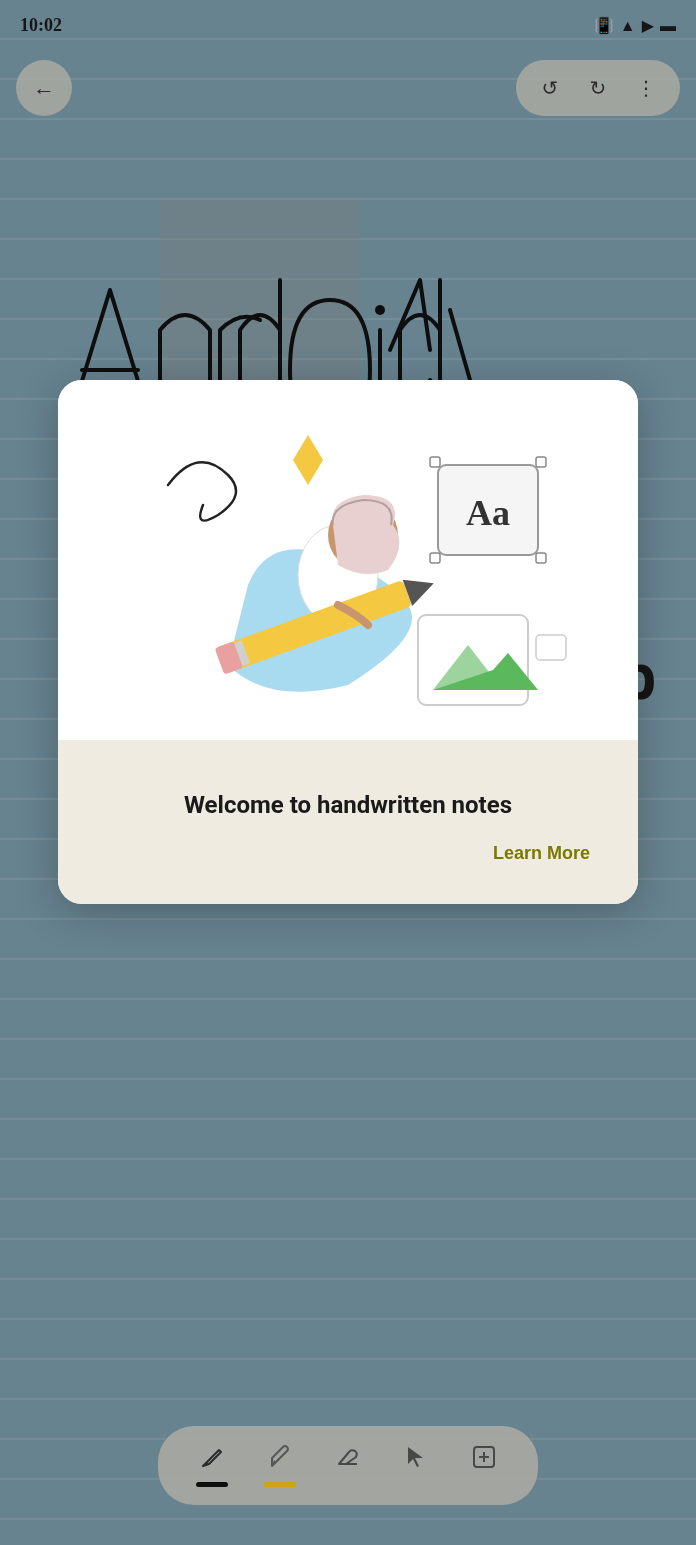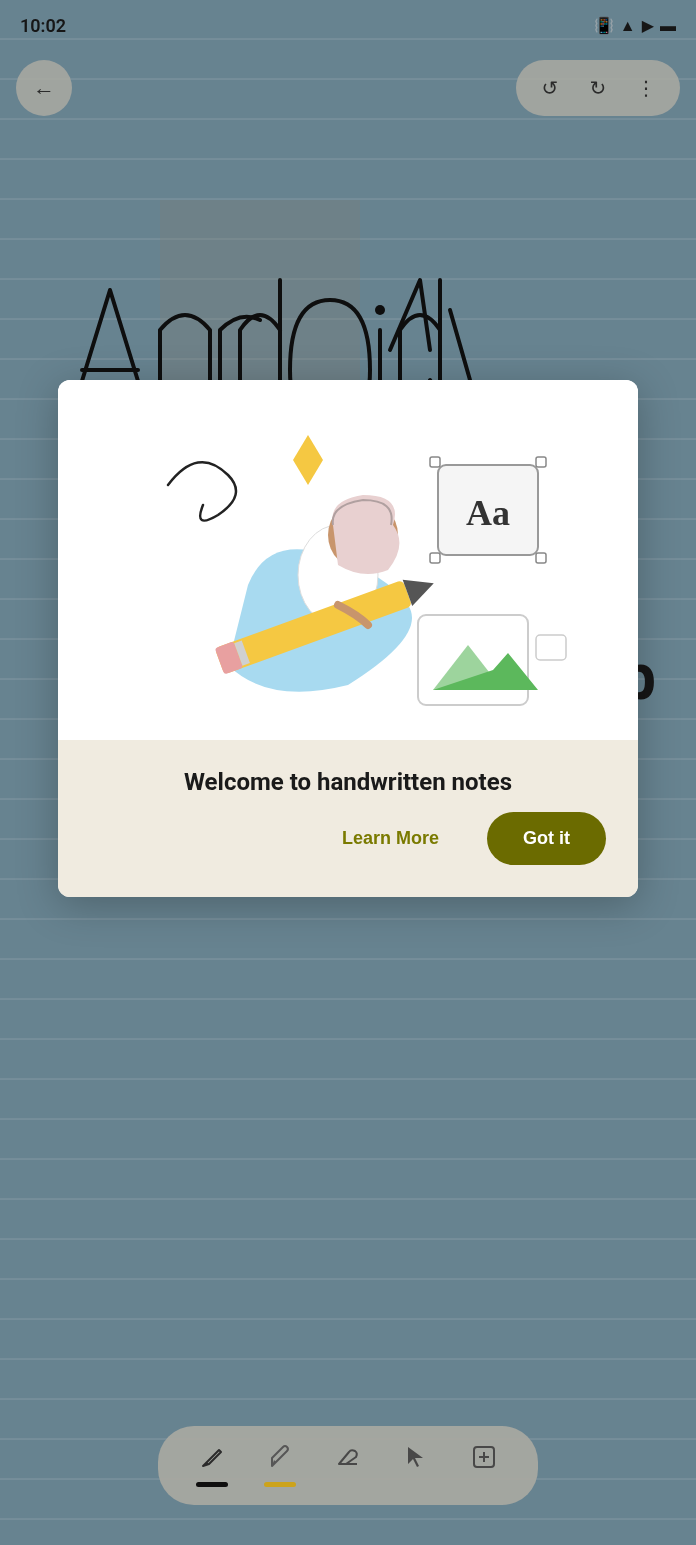--- a/index.html
+++ b/index.html
@@ -28,20 +28,21 @@
       display: flex;
       align-items: center;
       justify-content: space-between;
       padding: 0 20px;
       z-index: 10;
     }
     .status-time {
       font-size: 18px;
       font-weight: 600;
       color: #1a1a1a;
+      font-family: Liberation Serif, serif;
     }
     .status-icons {
       display: flex;
       align-items: center;
       gap: 6px;
     }
     .status-icon {
       color: #1a1a1a;
       font-size: 16px;
     }
@@ -116,21 +117,21 @@
       z-index: 20;
       display: flex;
       align-items: flex-start;
       justify-content: center;
       padding-top: 380px;
     }
 
     
     .modal {
       width: 580px;
-      border-radius: 12px;
+      border-radius: 24px;
       overflow: hidden;
       background: white;
       box-shadow: 0 8px 40px rgba(0,0,0,0.25);
     }
 
     .modal-illustration {
       background: white;
       padding: 20px 20px 10px;
       min-height: 360px;
       display: flex;
@@ -143,20 +144,21 @@
       background: #f0ebe0;
       padding: 28px 32px 32px;
     }
 
     .modal-title {
       font-size: 24px;
       font-weight: 700;
       color: #1a1a1a;
       text-align: center;
       margin-bottom: 16px;
+      margin-top: 23px;
     }
 
     .modal-description {
       font-size: 16px;
       color: #444;
       text-align: center;
       line-height: 1.6;
       margin-bottom: 28px;
     }
 
@@ -363,21 +365,20 @@
         <rect x="428" y="230" width="30" height="25" rx="4" fill="white" stroke="#ccc" stroke-width="1.5"></rect>
 
         <path d="M230,200 Q250,210 260,220" fill="none" stroke="#c8956c" stroke-width="8" stroke-linecap="round"></path>
       </svg>
     </div>
 
     <div class="modal-content">
       <h2 class="modal-title">Welcome to handwritten notes</h2>
       <div class="modal-actions">
         <button class="btn-learn-more">Learn More</button>
-        <button class="btn-got-it">Got it</button>
       </div>
     </div>
 
   </div>
 </div>
 
 <div class="toolbar-bottom">
   <button class="tool-btn">
     <span class="tool-icon">
       <svg width="26" height="26" viewBox="0 0 26 26">

